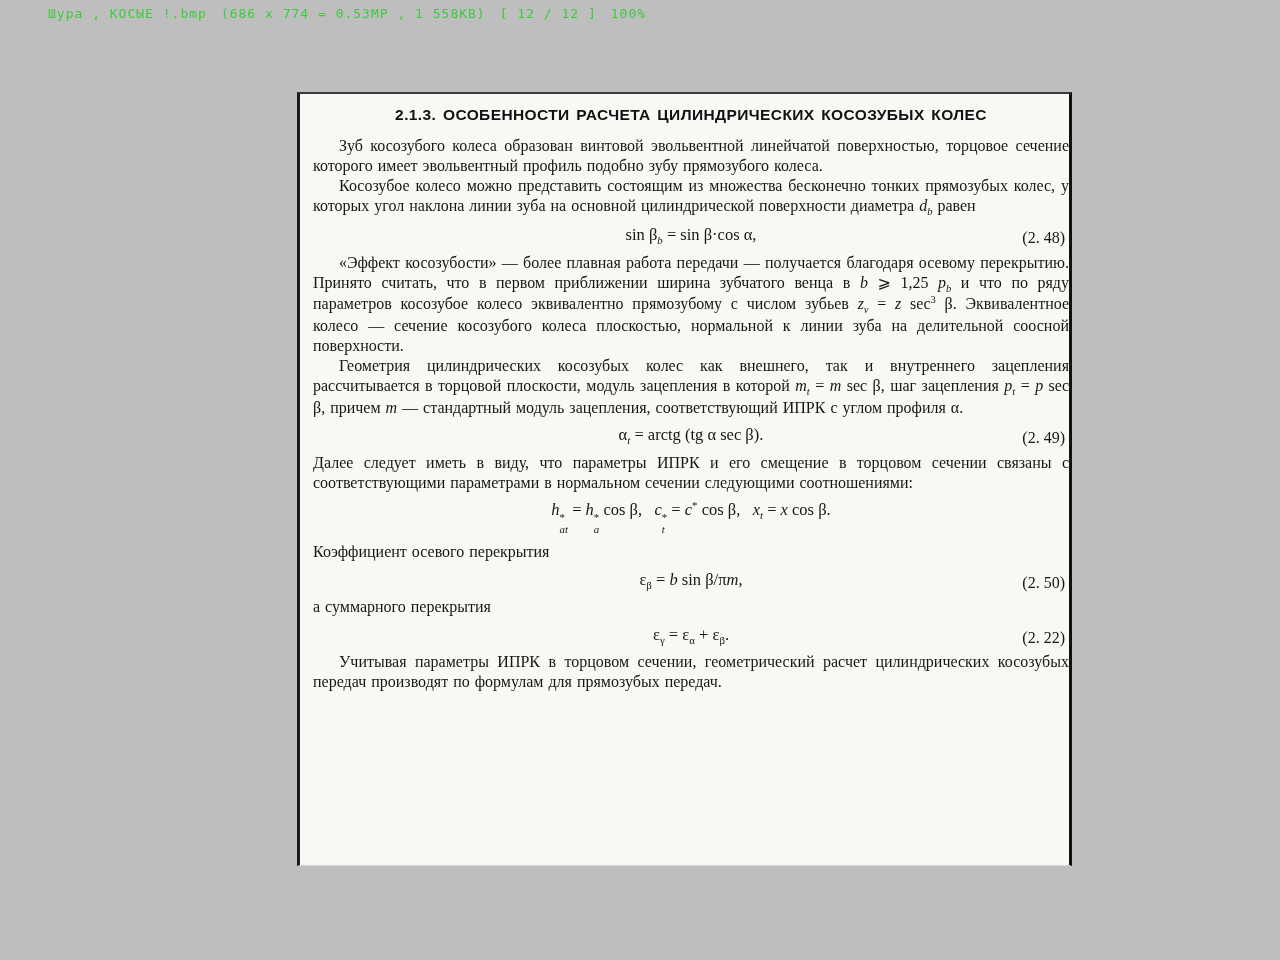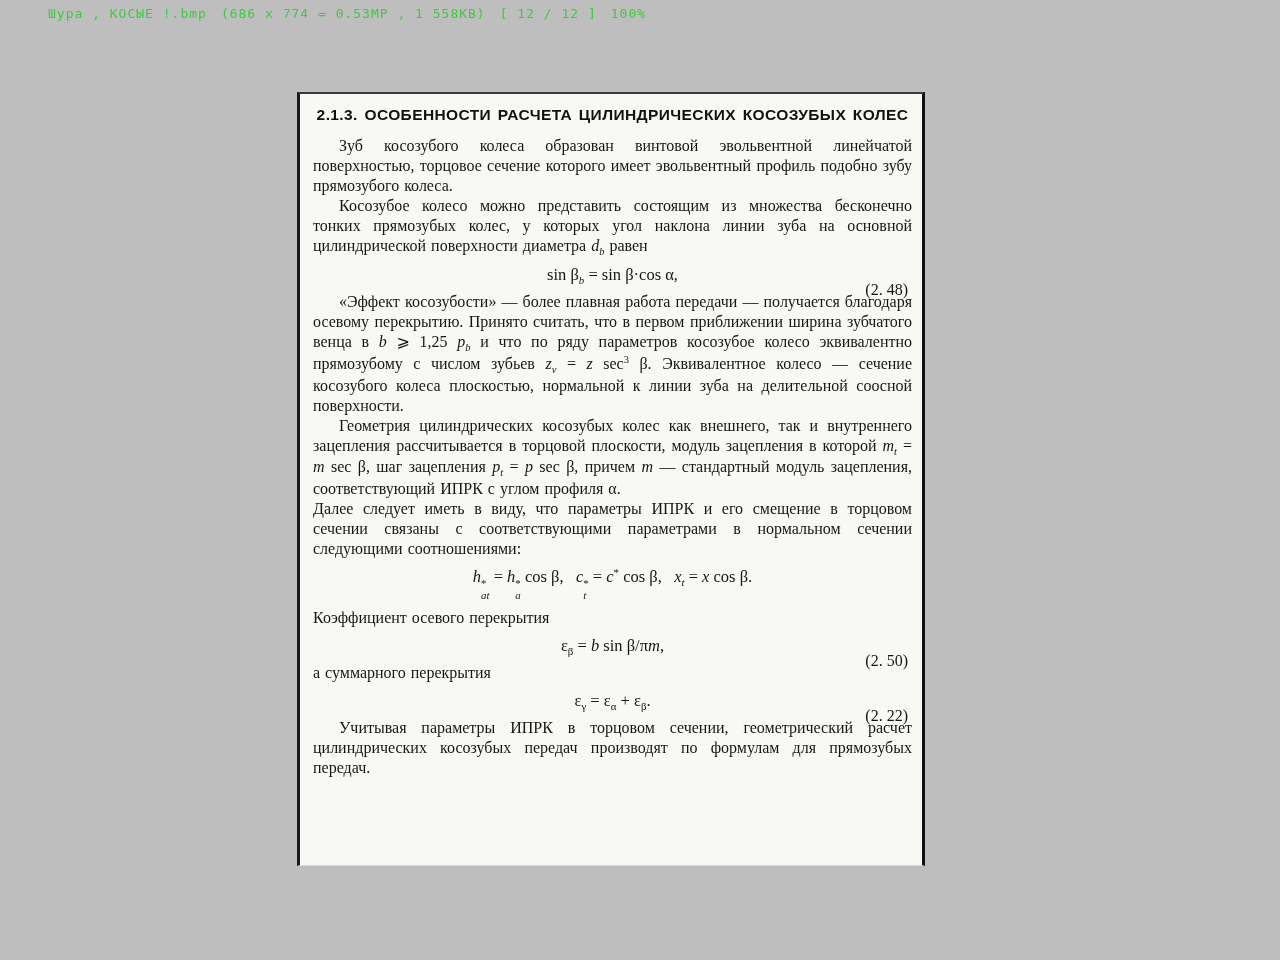--- a/index.html
+++ b/index.html
@@ -18,27 +18,27 @@
   }
   .statusbar{
     position:absolute;left:8px;top:6px;
     color:var(--green);
     font-family:"DejaVu Sans Mono", monospace;
     font-size:13px;letter-spacing:1px;white-space:pre;padding-left:40px;
   }
   .statusbar span{margin-right:14px;}
   .page{
     position:absolute;left:297px;top:92px;
-    width:628px;height:774px;
+    width:775px;height:774px;
     background:var(--paper);
     border-left:3px solid #1a1a1a;
     border-top:2px solid #3a3a3a;
     border-right:3px solid #101010;
     border-bottom:1px solid #d9d9d9;
-    padding:10px 10px 0 13px;
+    padding:10px 0 0 13px;
     color:var(--ink);
     overflow:hidden;
   }
   .heading{
     margin:2px 0 12px 0;
     font-family:"Liberation Sans", sans-serif;
     font-weight:bold;
     font-size:15.5px;
     letter-spacing:0.4px;
     word-spacing:2px;
@@ -53,21 +53,21 @@
     word-spacing:1px;
   }
   .para.indent{text-indent:26px;}
   .eq-row{
     position:relative;
     text-align:center;
     margin:6px 0;
     font-size:16.5px;
     line-height:23px;
   }
-  .eq-num{position:absolute;right:4px;top:15px;font-size:16px;}
+  .eq-num{position:absolute;right:4px;top:3px;font-size:16px;}
   sub,sup{font-size:0.66em;line-height:1;}
   .supsub{
     display:inline-flex;flex-direction:column;align-items:flex-start;
     vertical-align:-0.5em;font-size:0.66em;line-height:1.1;text-align:left;
   }
   .supsub .ss-sup{display:block;}
   .supsub .ss-sub{display:block;}
   i{font-style:italic;}
 </style>
 </head>
@@ -78,20 +78,21 @@
   <div class="statusbar"><span>Шура , КОСЫЕ !.bmp</span><span>(686 x 774 = 0.53MP , 1 558KB)</span><span>[ 12 / 12 ]</span><span>100%</span></div>
 
   <div class="page">
     <h1 class="heading">2.1.3. ОСОБЕННОСТИ РАСЧЕТА ЦИЛИНДРИЧЕСКИХ КОСОЗУБЫХ КОЛЕС</h1>
     <div id="doc-body">
         <p class="para indent">Зуб косозубого колеса образован винтовой эвольвентной линейчатой поверхностью, торцовое сечение которого имеет эвольвентный профиль подобно зубу прямозубого колеса.</p>
         <p class="para indent">Косозубое колесо можно представить состоящим из множества бесконечно тонких прямозубых колес, у которых угол наклона линии зуба на основной цилиндрической поверхности диаметра <i>d</i><sub><i>b</i></sub> равен</p>
         <div class="eq-row"><span>sin β<sub><i>b</i></sub> = sin β·cos α,</span><span class="eq-num">(2. 48)</span></div>
         <p class="para indent">«Эффект косозубости» — более плавная работа передачи — получается благодаря осевому перекрытию. Принято считать, что в первом приближении ширина зубчатого венца в <i>b</i> ⩾ 1,25 <i>p</i><sub><i>b</i></sub> и что по ряду параметров косозубое колесо эквивалентно прямозубому с числом зубьев <i>z</i><sub><i>v</i></sub> = <i>z</i> sec<sup>3</sup> β. Эквивалентное колесо — сечение косозубого колеса плоскостью, нормальной к линии зуба на делительной соосной поверхности.</p>
         <p class="para indent">Геометрия цилиндрических косозубых колес как внешнего, так и внутреннего зацепления рассчитывается в торцовой плоскости, модуль зацепления в которой <i>m</i><sub><i>t</i></sub> = <i>m</i> sec β, шаг зацепления <i>p</i><sub><i>t</i></sub> = <i>p</i> sec β, причем <i>m</i> — стандартный модуль зацепления, соответствующий ИПРК с углом профиля α.</p>
+        <div class="eq-row"><span>α<sub><i>t</i></sub> = arctg (tg α sec β).</span><span class="eq-num">(2. 49)</span></div>
         <p class="para">Далее следует иметь в виду, что параметры ИПРК и его смещение в торцовом сечении связаны с соответствующими параметрами в нормальном сечении следующими соотношениями:</p>
         <div class="eq-row"><span><i>h</i><span class="supsub">
               <span class="ss-sup">*</span>
               <span class="ss-sub"><i>at</i></span>
             </span> = <i>h</i><span class="supsub">
               <span class="ss-sup">*</span>
               <span class="ss-sub"><i>a</i></span>
             </span> cos β,  <i>c</i><span class="supsub">
               <span class="ss-sup">*</span>
               <span class="ss-sub"><i>t</i></span>

